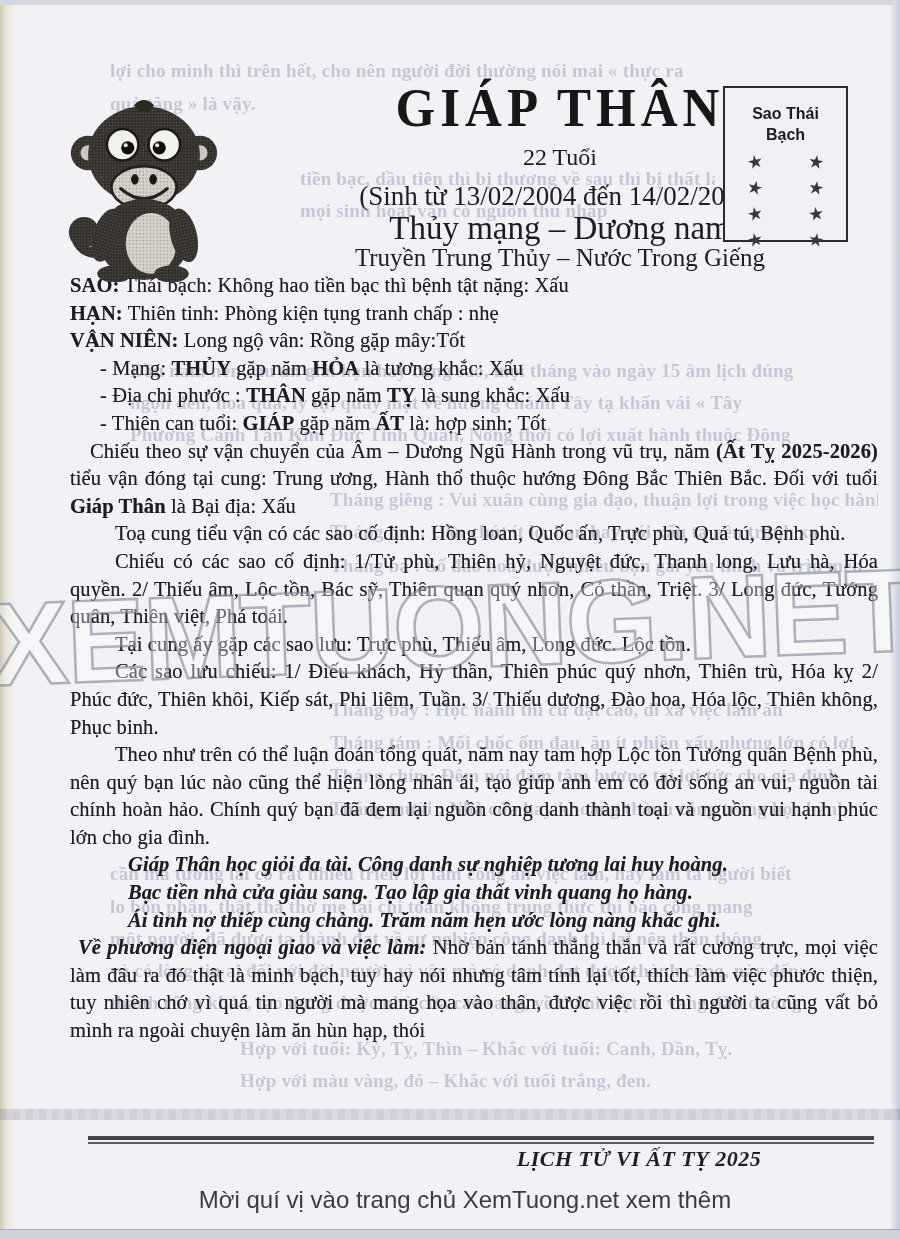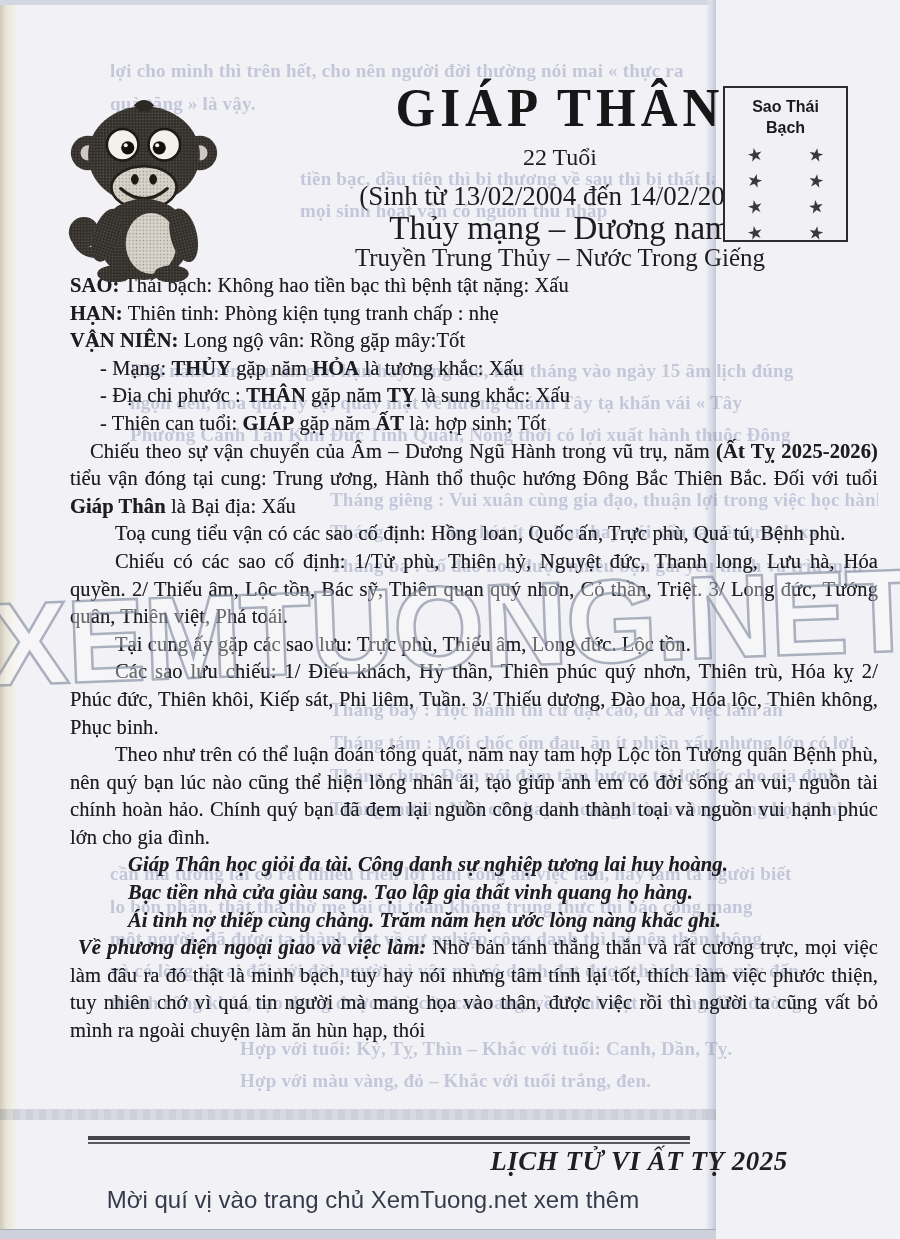--- a/index.html
+++ b/index.html
@@ -1,18 +1,18 @@
 <!DOCTYPE html>
 <html lang="vi"><head>
 <meta charset="utf-8">
 <style>
   html,body{margin:0;padding:0;}
   body{width:900px;height:1239px;overflow:hidden;background:#f2f2f6;
        font-family:"Liberation Serif",serif;}
-  .page{position:relative;width:716px;height:1239px;background:#f2f2f6;}
+  .page{position:relative;width:900px;height:1239px;background:#f2f2f6;}
 
   
   .edge-left{position:absolute;left:0;top:0;bottom:0;width:18px;
     background:linear-gradient(to right,#cfc9b9 0,#e9e5d8 35%,#f0eee6 70%,rgba(242,242,246,0) 100%);z-index:0;}
   .edge-top{position:absolute;left:0;top:0;right:0;height:5px;background:#d3d7e1;z-index:0;}
   .edge-right{position:absolute;right:0;top:0;bottom:0;width:11px;
     background:linear-gradient(to left,#c6c9d5 0,#dcdee8 50%,rgba(242,242,246,0) 100%);z-index:0;}
   .edge-bottom{position:absolute;left:0;bottom:0;right:0;height:9px;background:#cdd1db;
     border-top:1px solid #a8adbb;z-index:0;}
 
@@ -34,21 +34,21 @@
     transform:scaleY(1.06);color:#181717;}
   .age{font-size:24px;line-height:46px;}
   .birth-range{font-size:27px;line-height:33px;}
   .menh-line2{font-size:33px;line-height:30px;}
   .napam-line{font-size:25px;line-height:29px;}
 
   
   .star-box{position:absolute;left:723px;top:86px;width:125px;height:156px;
     border:2px solid #2c2c30;background:#f1f1f5;box-sizing:border-box;
     font-family:"Liberation Sans",sans-serif;z-index:3;}
-  .star-box-title{margin-top:8px;text-align:center;font-size:16px;line-height:21px;
+  .star-box-title{margin-top:15px;text-align:center;font-size:16px;line-height:21px;
     font-weight:600;color:#1b1b1f;}
   .star-grid{display:grid;grid-template-columns:1fr 1fr;justify-items:center;
     margin-top:6px;row-gap:4px;}
   .star{font-size:18px;line-height:22px;color:#3a3a3e;}
   .star:nth-child(odd){transform:rotate(-12deg);}
   .star:nth-child(even){transform:rotate(9deg);}
   .star:nth-child(3){transform:rotate(14deg);}
   .star:nth-child(6){transform:rotate(-8deg);}
 
   
@@ -71,21 +71,21 @@
     font-family:"Liberation Sans",sans-serif;font-weight:bold;font-size:118px;
     line-height:150px;letter-spacing:-2px;text-align:center;
     color:rgba(255,255,255,.34);-webkit-text-stroke:2.5px rgba(122,130,152,.6);
     transform:rotate(-2.2deg);pointer-events:none;white-space:nowrap;}
 
   
   .footer-divider{position:absolute;left:88px;right:26px;top:1136px;z-index:2;}
   .footer-divider .thick{height:4px;background:#45454d;}
   .footer-divider .thin{height:2px;background:#5a5a64;margin-top:2px;}
   .footer-book-title{position:absolute;left:449px;top:1146px;width:380px;
-    text-align:center;font-weight:bold;font-style:italic;font-size:27px;
+    text-align:center;font-weight:bold;font-style:italic;font-size:22px;
     color:#1e1e24;z-index:2;letter-spacing:.5px;}
   .footer-note{position:absolute;left:0;right:0;top:1186px;text-align:center;
     transform:translateX(15px);font-family:"Liberation Sans",sans-serif;
     font-size:24px;color:#353b4b;z-index:2;}
 </style>
 </head>
 <body>
 
 <div class="page">
 

